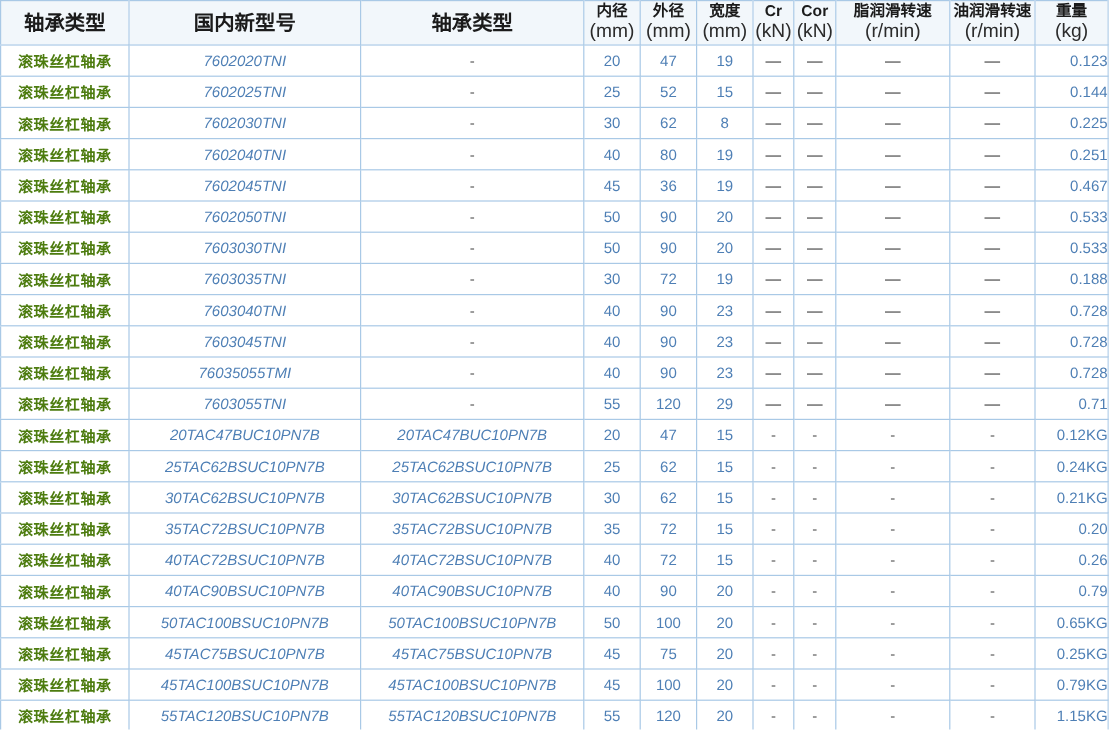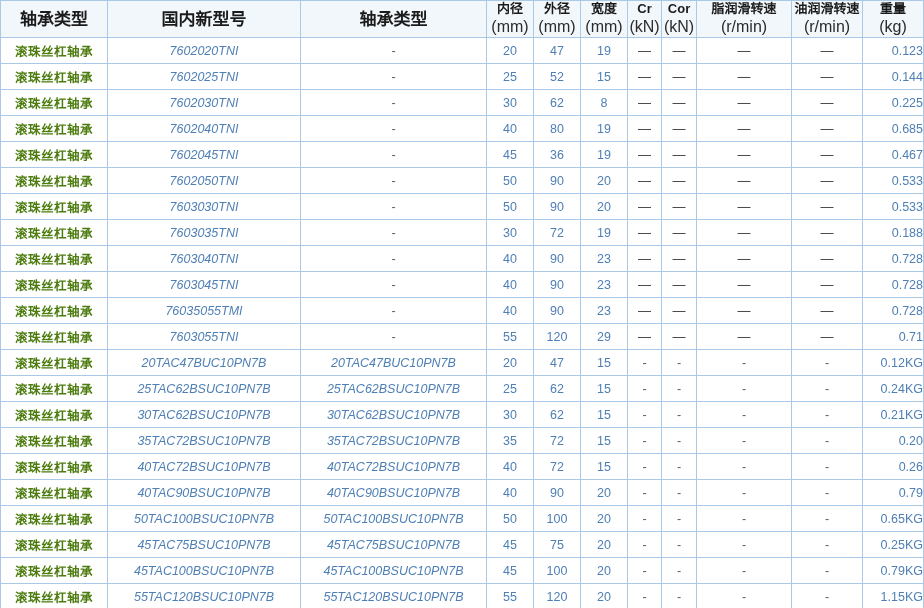--- a/index.html
+++ b/index.html
@@ -207,21 +207,21 @@
         <td class="type-cell">滚珠丝杠轴承</td>
         <td class="model-cell">7602040TNI</td>
         <td class="dash-cell hyphen">-</td>
         <td class="num-cell">40</td>
         <td class="num-cell">80</td>
         <td class="num-cell">19</td>
         <td class="dash-cell emdash">—</td>
         <td class="dash-cell emdash">—</td>
         <td class="dash-cell emdash">—</td>
         <td class="dash-cell emdash">—</td>
-        <td class="weight-cell">0.685</td>
+        <td class="weight-cell">0.251</td>
       </tr>
       <tr>
         <td class="type-cell">滚珠丝杠轴承</td>
         <td class="model-cell">7602045TNI</td>
         <td class="dash-cell hyphen">-</td>
         <td class="num-cell">45</td>
         <td class="num-cell">36</td>
         <td class="num-cell">19</td>
         <td class="dash-cell emdash">—</td>
         <td class="dash-cell emdash">—</td>

